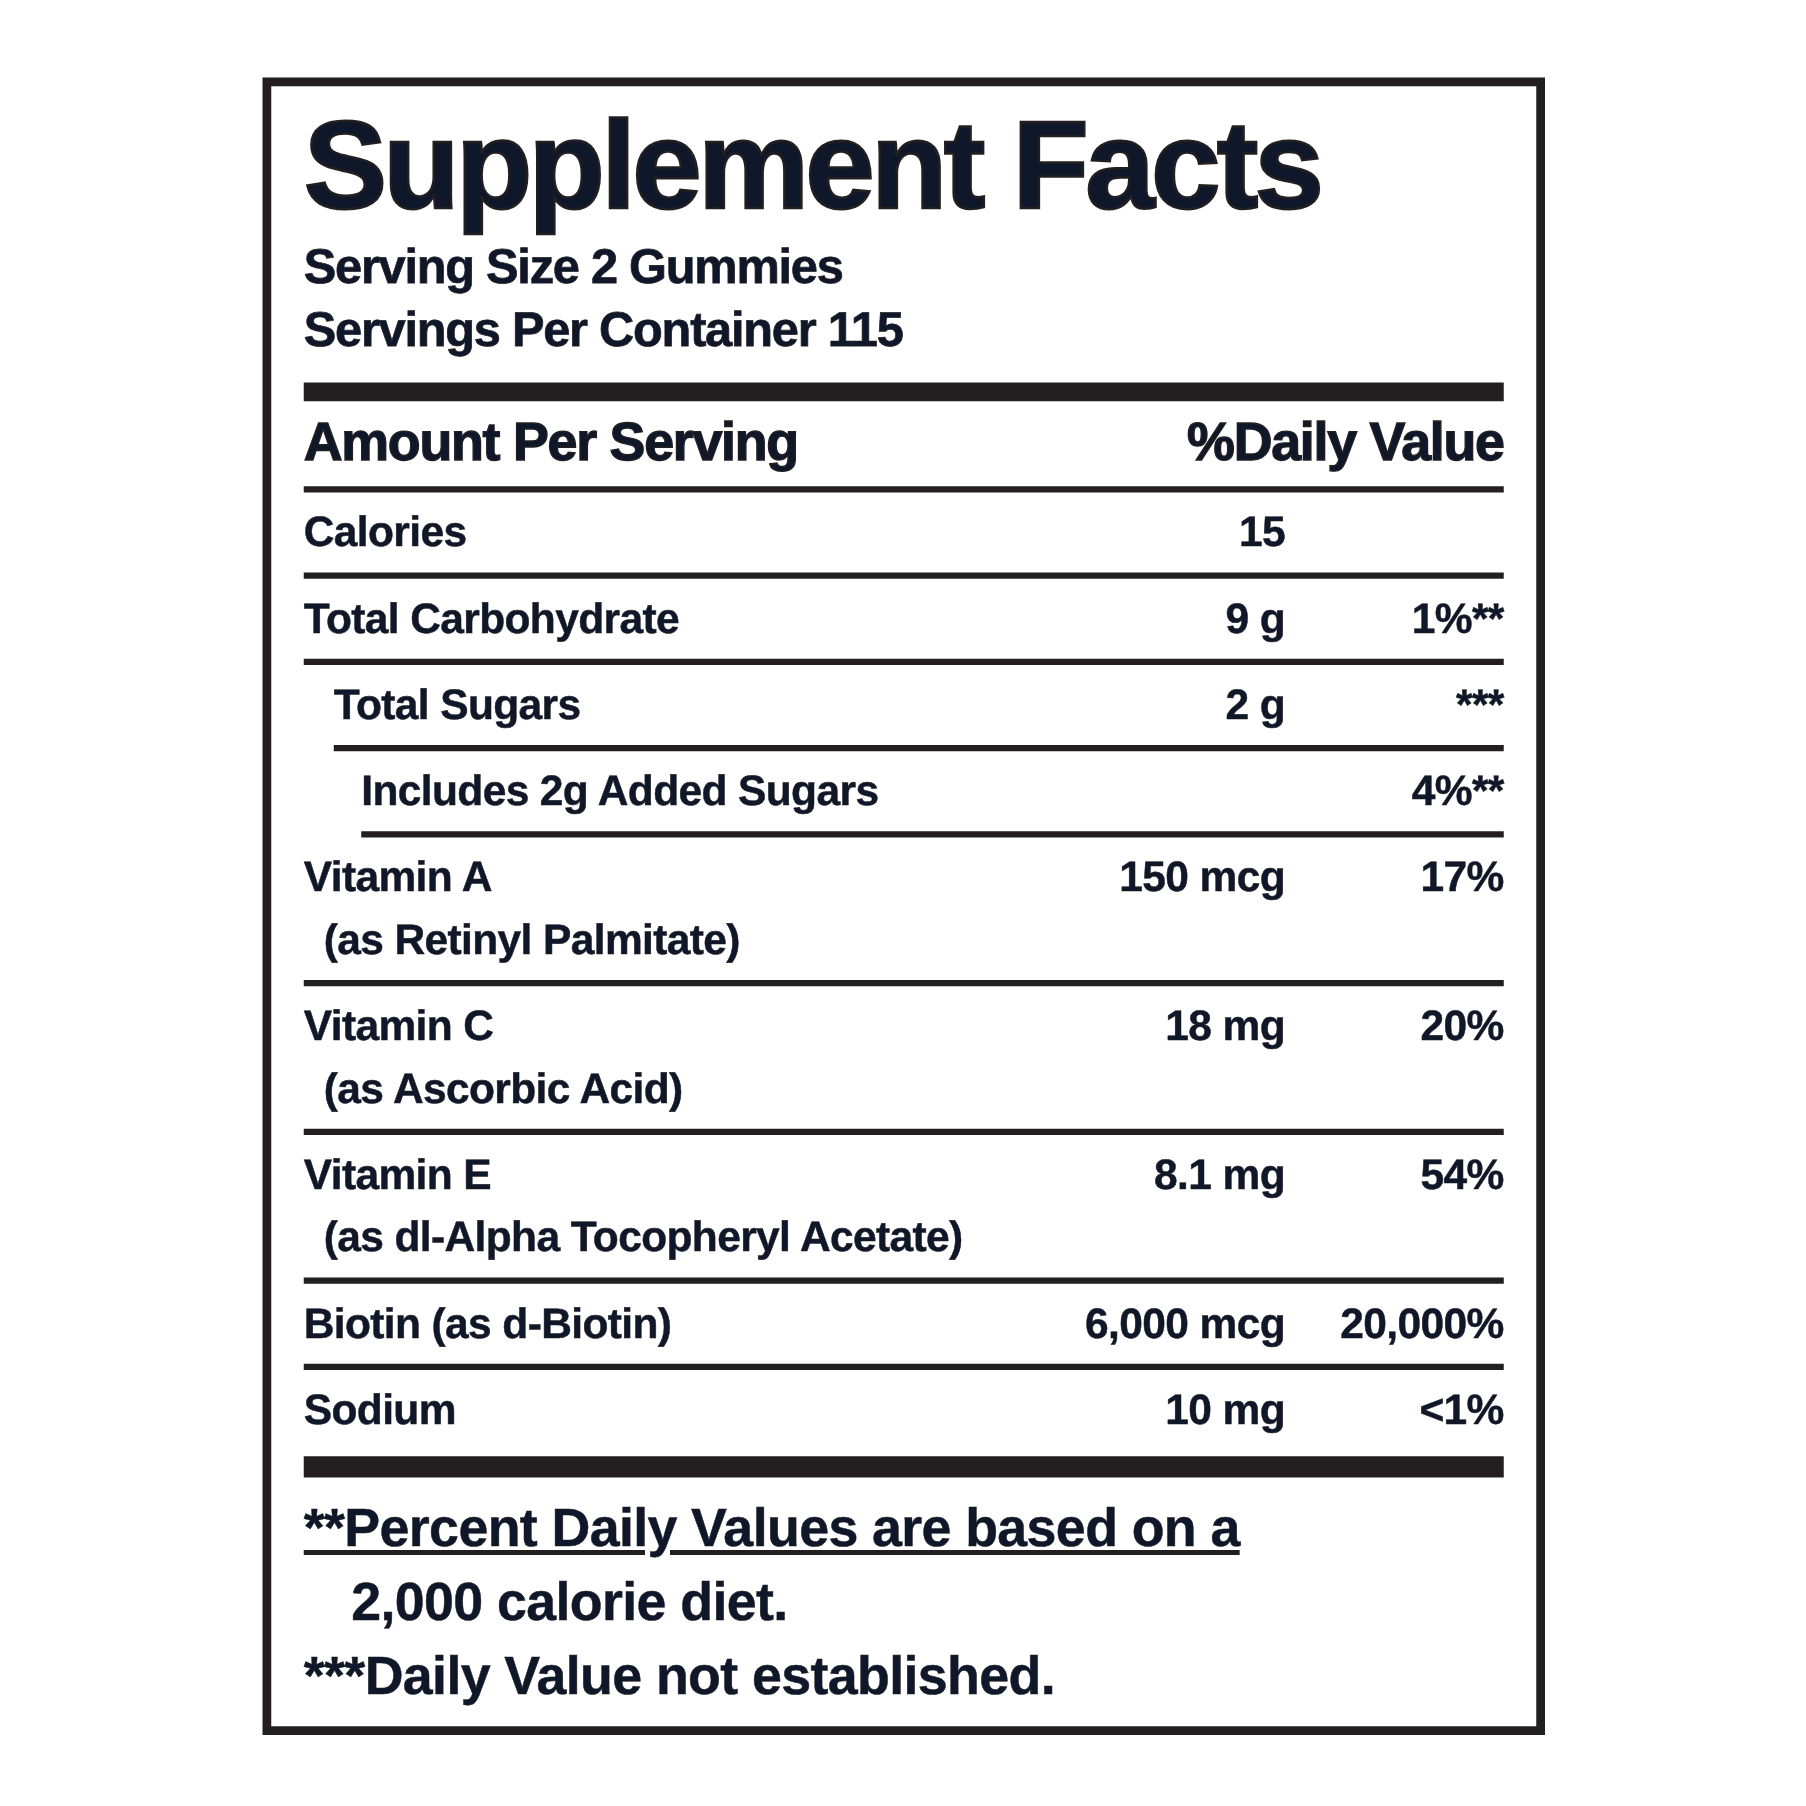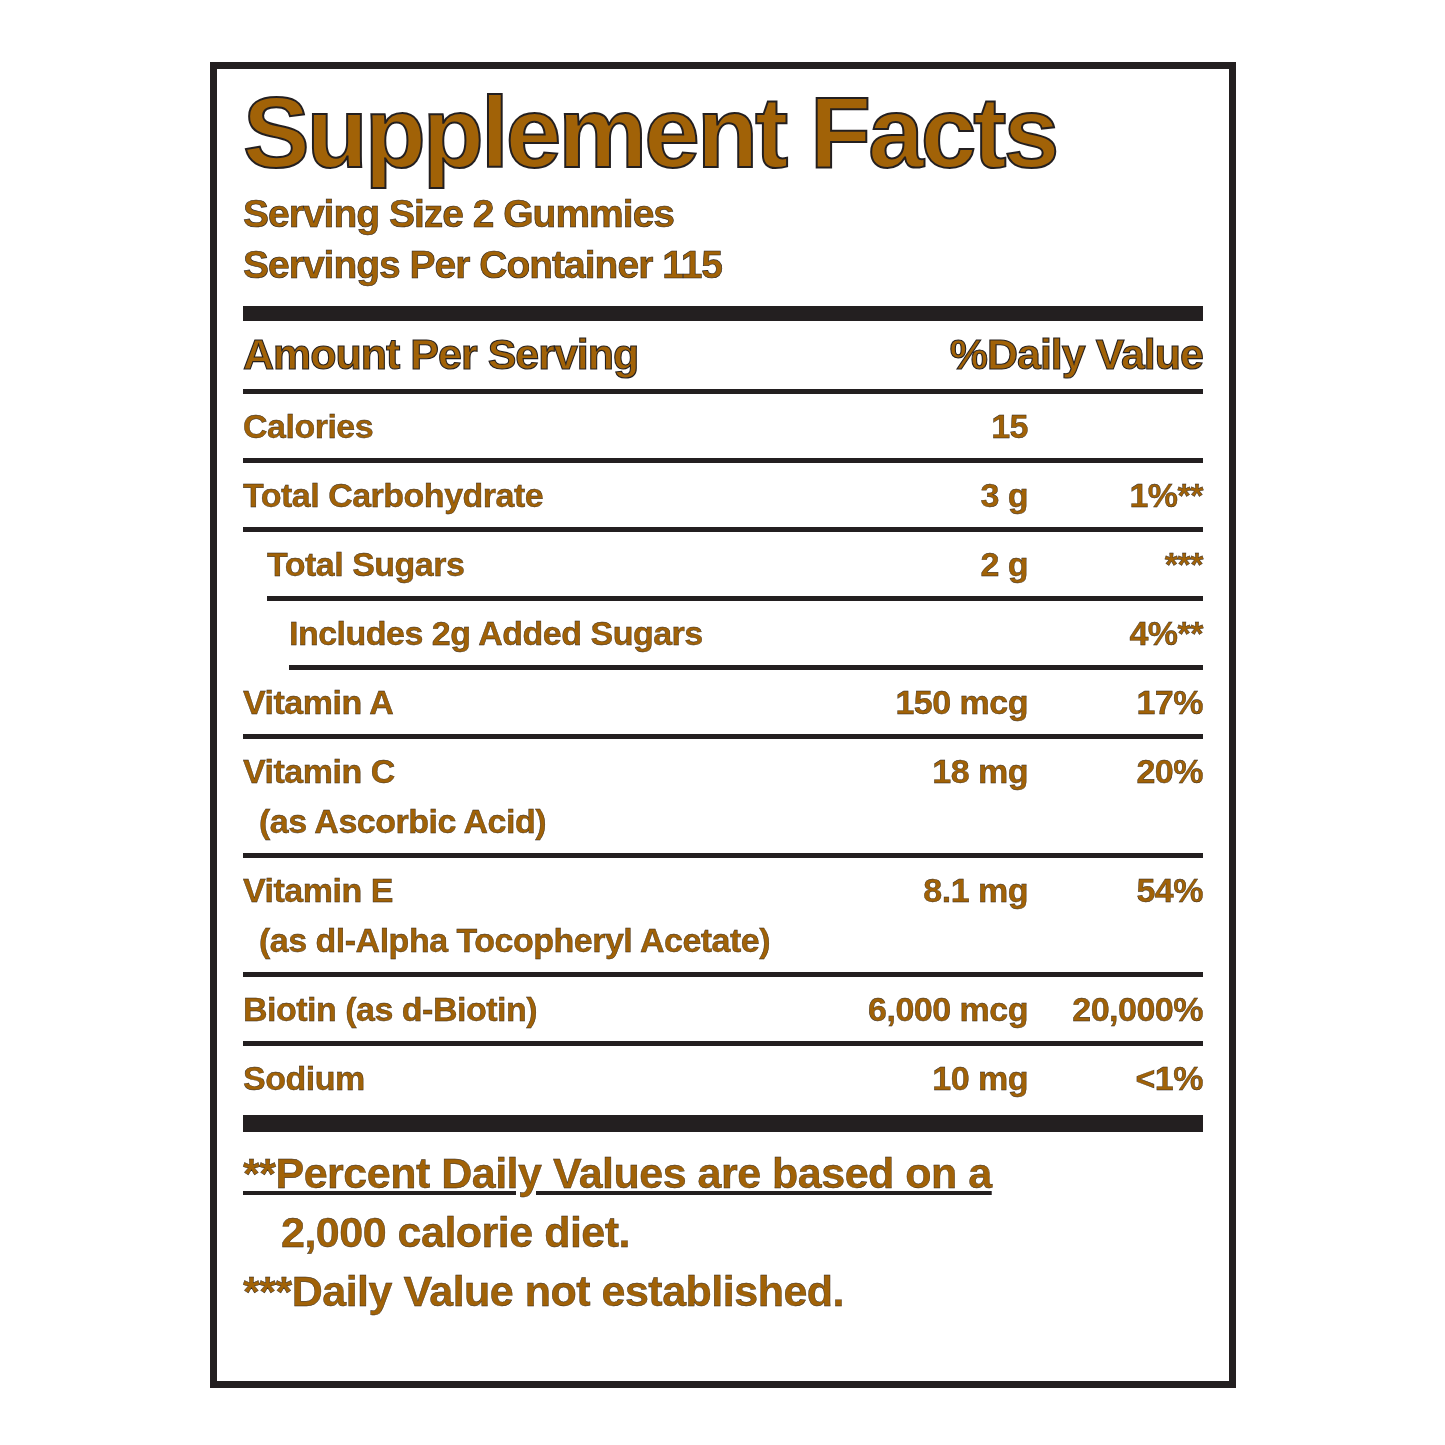--- a/index.html
+++ b/index.html
@@ -1,21 +1,21 @@
 <!DOCTYPE html>
 <html><head>
 <meta charset="utf-8">
 <style>
   html, body { margin: 0; padding: 0; background: #ffffff; }
   .page {
     position: relative;
     width: 1264px; height: 1445px;
     background: #ffffff;
     font-family: "Liberation Sans", sans-serif;
-    color: #a16207;
+    color: #0f172a;
   }
   .panel {
     position: absolute;
     left: 210px; top: 62px;
     width: 1026px; height: 1326px;
     box-sizing: border-box;
     border: 7px solid #231f20;
     background: #ffffff;
     padding: 0 26px;
     overflow: hidden;
@@ -100,21 +100,21 @@
       <span class="nm">Calories</span>
       <span class="amt">15</span>
       <span class="dv"></span>
     </div>
 
   </div>
 <div class="sep" style="margin-left: 0px;"></div>
   <div class="row" style="padding-left: 0px;">
     <div class="rline">
       <span class="nm">Total Carbohydrate</span>
-      <span class="amt">3 g</span>
+      <span class="amt">9 g</span>
       <span class="dv">1%**</span>
     </div>
 
   </div>
 <div class="sep" style="margin-left: 0px;"></div>
   <div class="row" style="padding-left: 24px;">
     <div class="rline">
       <span class="nm">Total Sugars</span>
       <span class="amt">2 g</span>
       <span class="dv">***</span>
@@ -130,20 +130,21 @@
     </div>
 
   </div>
 <div class="sep" style="margin-left: 46px;"></div>
   <div class="row" style="padding-left: 0px;">
     <div class="rline">
       <span class="nm">Vitamin A</span>
       <span class="amt">150 mcg</span>
       <span class="dv">17%</span>
     </div>
+    <div class="sub">(as Retinyl Palmitate)</div>
   </div>
 <div class="sep" style="margin-left: 0px;"></div>
   <div class="row" style="padding-left: 0px;">
     <div class="rline">
       <span class="nm">Vitamin C</span>
       <span class="amt">18 mg</span>
       <span class="dv">20%</span>
     </div>
     <div class="sub">(as Ascorbic Acid)</div>
   </div>

